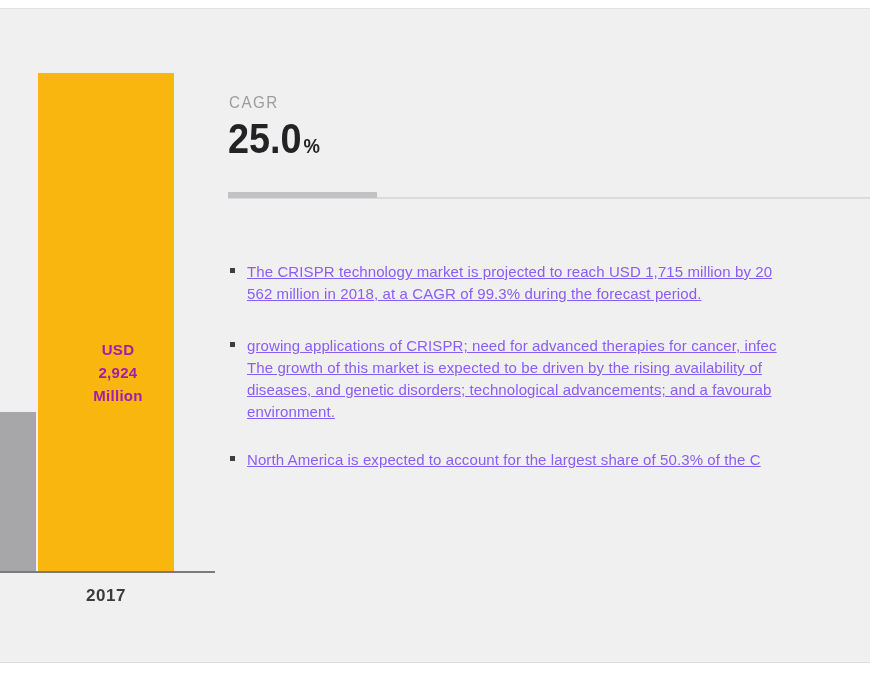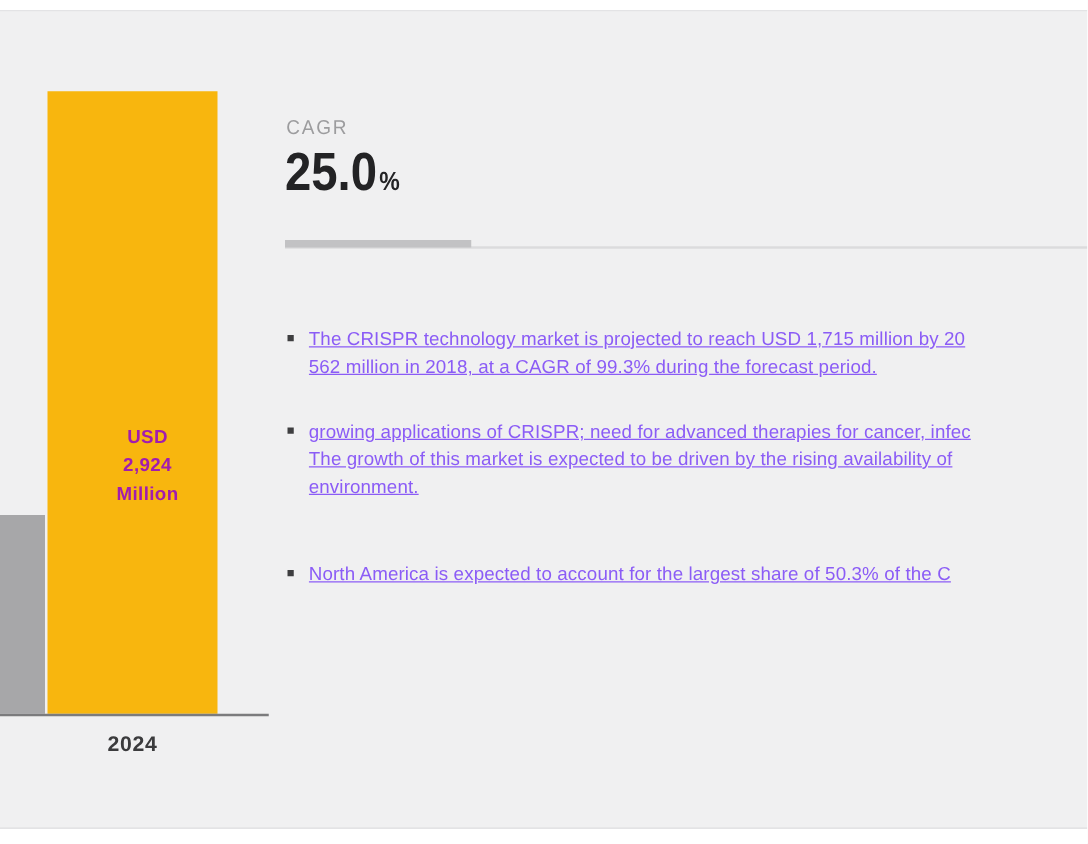--- a/index.html
+++ b/index.html
@@ -63,21 +63,21 @@
 
   <div class="bar bar-2023">
     <div class="bar-value-label">
       <div>USD</div>
       <div>2,924</div>
       <div>Million</div>
     </div>
   </div>
 
   <div class="axis-line"></div>
-  <div class="year-label">2024</div>
+  <div class="year-label">2017</div>
 
   <div class="cagr-label">CAGR</div>
   <div class="cagr-value">
     <span>25.0</span><span class="pct">%</span>
   </div>
   <div class="rule-track"></div>
   <div class="rule-fill"></div>
 
   <div class="bullet b1">
     <span class="bullet-sq"></span>
@@ -85,20 +85,21 @@
       <div>The CRISPR technology market is projected to reach USD 1,715  million by 20</div>
       <div>562 million in 2018, at a CAGR of 99.3% during the forecast period.</div>
     </div>
   </div>
 
   <div class="bullet b2">
     <span class="bullet-sq"></span>
     <div class="bullet-lines">
       <div>growing applications of CRISPR; need  for advanced therapies for cancer, infec</div>
       <div>The growth of this market is expected  to be driven by the rising availability of</div>
+      <div>diseases, and genetic disorders; technological advancements; and a favourab</div>
       <div>environment.</div>
     </div>
   </div>
 
   <div class="bullet b3">
     <span class="bullet-sq"></span>
     <div class="bullet-lines">
       <div>North  America is expected  to account for the largest share of 50.3% of the C</div>
     </div>
   </div>

